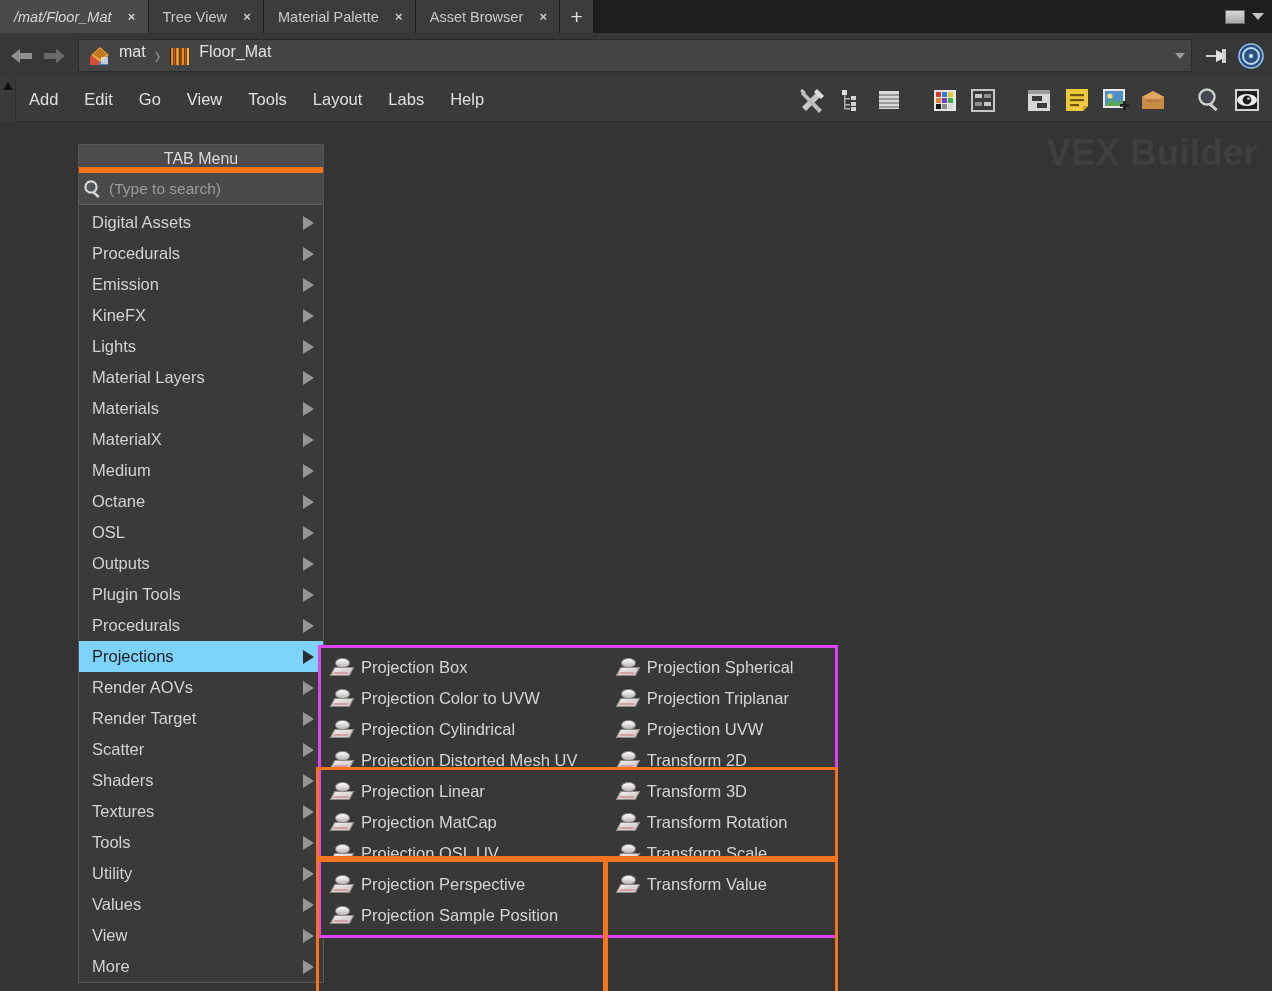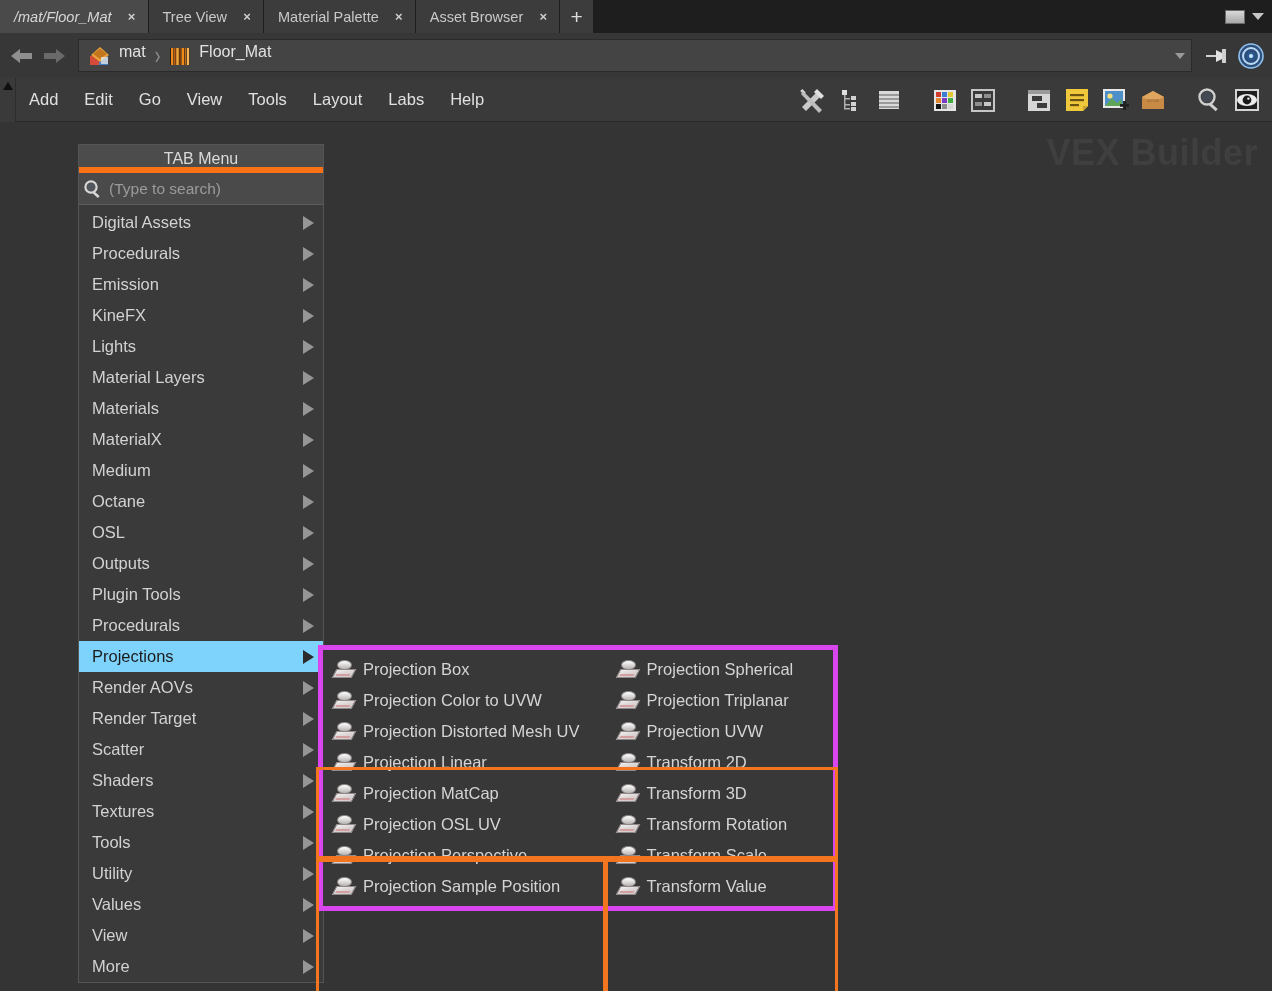--- a/index.html
+++ b/index.html
@@ -149,21 +149,21 @@
     border-bottom: 7px solid transparent; border-left: 11px solid #969696;
   }
   .tm-row.selected { background: #7dd3fc; }
   .tm-row.selected .lbl { color: #1b1b1b; }
   .tm-row.selected .arrow { border-left-color: #2b2b2b; }
 
   
   #submenu {
     position: absolute; left: 318px; top: 523px;
     width: 520px; background: #383838;
-    border: 5px solid #d946ef;
+    border: 3px solid #d946ef;
     display: flex;
   }
   .sub-col { padding: 4px 0; }
   #sub-col-1 { width: 288px; }
   #sub-col-2 { width: 230px; }
   .sub-row {
     height: 31px; display: flex; align-items: center;
     padding-left: 11px; cursor: default;
   }
   .sub-row .node-icon {
@@ -562,20 +562,28 @@
               <span class="disc"></span>
             </span>
             <span class="lbl">Projection Color to UVW</span>
           </div>
           <div class="sub-row">
             <span class="node-icon">
               <span class="plane"></span>
               <span class="stripe"></span>
               <span class="disc"></span>
             </span>
+            <span class="lbl">Projection Cylindrical</span>
+          </div>
+          <div class="sub-row">
+            <span class="node-icon">
+              <span class="plane"></span>
+              <span class="stripe"></span>
+              <span class="disc"></span>
+            </span>
             <span class="lbl">Projection Distorted Mesh UV</span>
           </div>
           <div class="sub-row">
             <span class="node-icon">
               <span class="plane"></span>
               <span class="stripe"></span>
               <span class="disc"></span>
             </span>
             <span class="lbl">Projection Linear</span>
           </div>

